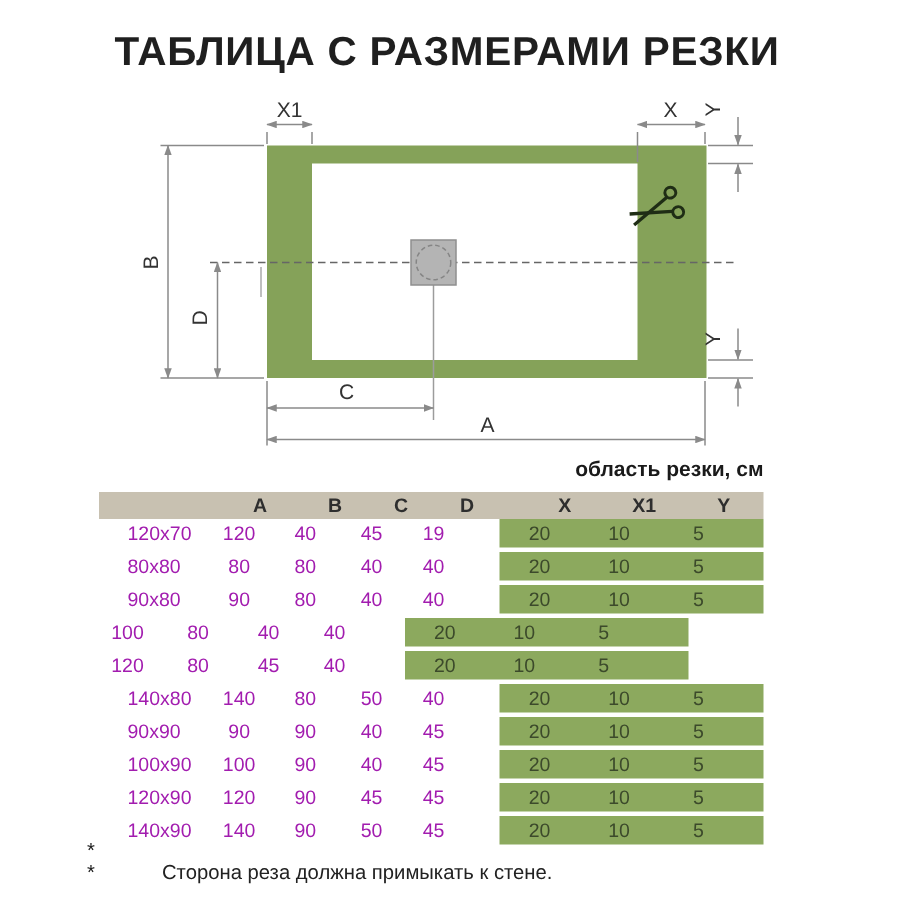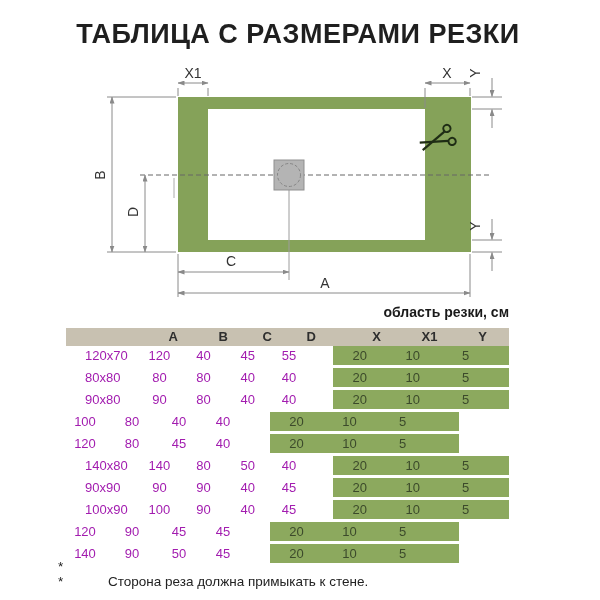--- a/index.html
+++ b/index.html
@@ -126,21 +126,21 @@
       <div class="c col-x">X</div>
       <div class="c col-x1">X1</div>
       <div class="c col-y">Y</div>
     </div>
     <div class="tbody">
     <div class="trow">
       <div class="c col-size">120x70</div>
       <div class="c col-a num">120</div>
       <div class="c col-b num">40</div>
       <div class="c col-c num">45</div>
-      <div class="c col-d num">55</div>
+      <div class="c col-d num">19</div>
       <div class="c col-sp"></div>
       <div class="cutband">
         <div class="c col-x">20</div>
         <div class="c col-x1">10</div>
         <div class="c col-y">5</div>
       </div>
     </div>
 
     <div class="trow">
       <div class="c col-size">80x80</div>
@@ -232,33 +232,35 @@
       <div class="c col-d num">45</div>
       <div class="c col-sp"></div>
       <div class="cutband">
         <div class="c col-x">20</div>
         <div class="c col-x1">10</div>
         <div class="c col-y">5</div>
       </div>
     </div>
 
     <div class="trow">
+      <div class="c col-size">120x90</div>
       <div class="c col-a num">120</div>
       <div class="c col-b num">90</div>
       <div class="c col-c num">45</div>
       <div class="c col-d num">45</div>
       <div class="c col-sp"></div>
       <div class="cutband">
         <div class="c col-x">20</div>
         <div class="c col-x1">10</div>
         <div class="c col-y">5</div>
       </div>
     </div>
 
     <div class="trow">
+      <div class="c col-size">140x90</div>
       <div class="c col-a num">140</div>
       <div class="c col-b num">90</div>
       <div class="c col-c num">50</div>
       <div class="c col-d num">45</div>
       <div class="c col-sp"></div>
       <div class="cutband">
         <div class="c col-x">20</div>
         <div class="c col-x1">10</div>
         <div class="c col-y">5</div>
       </div>

